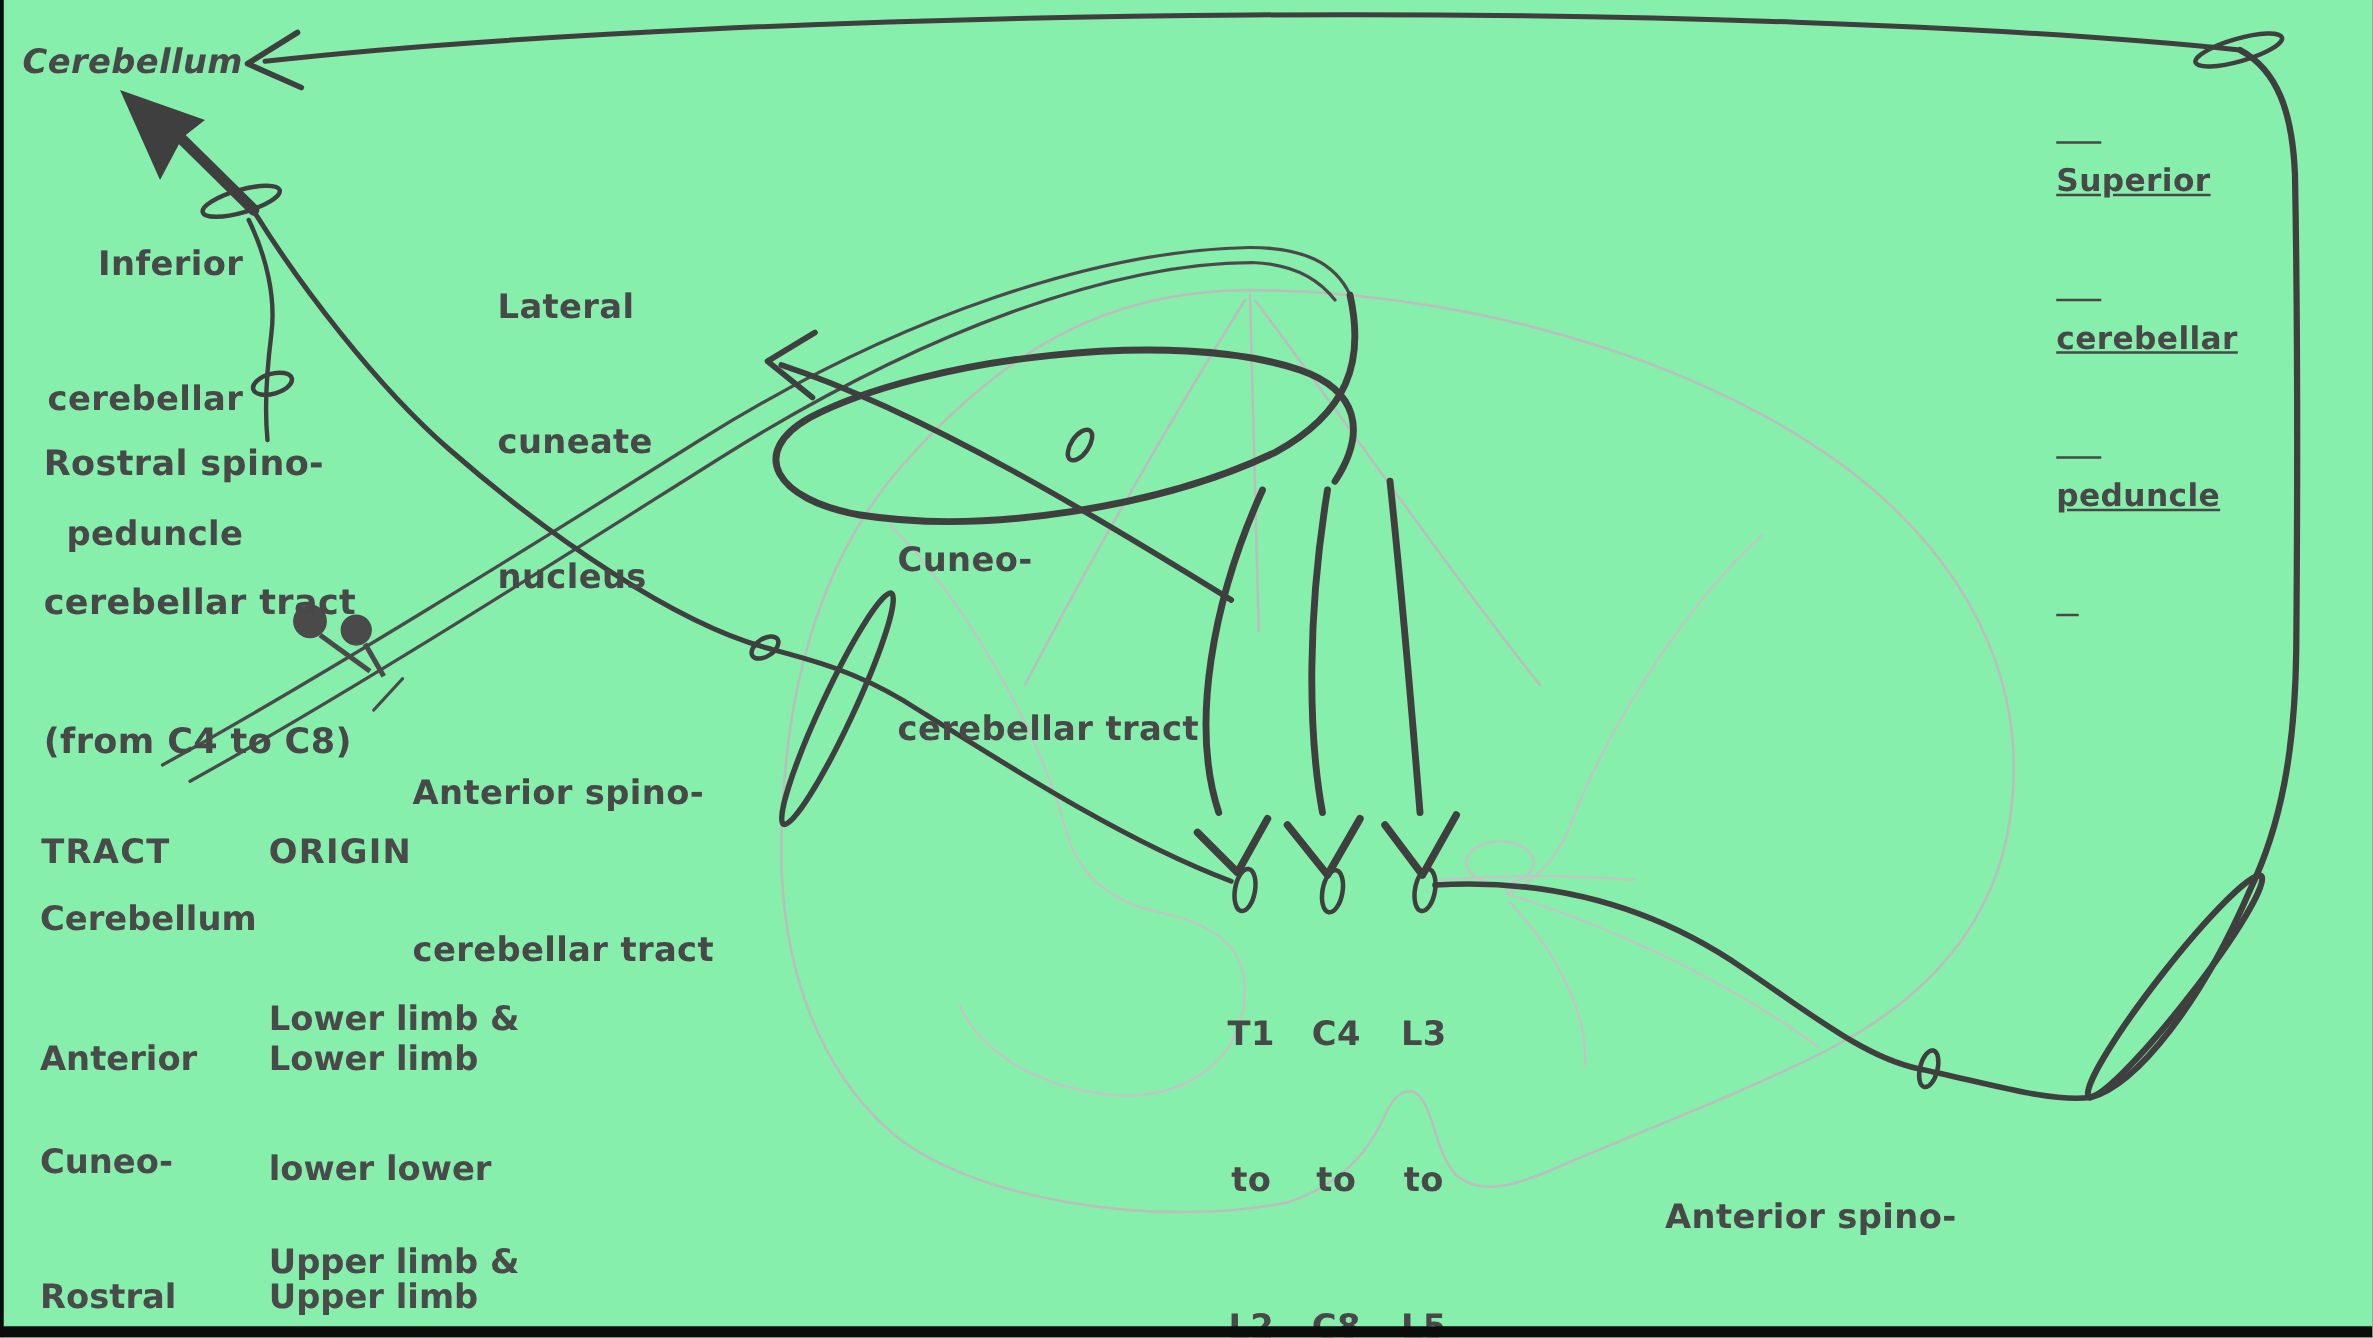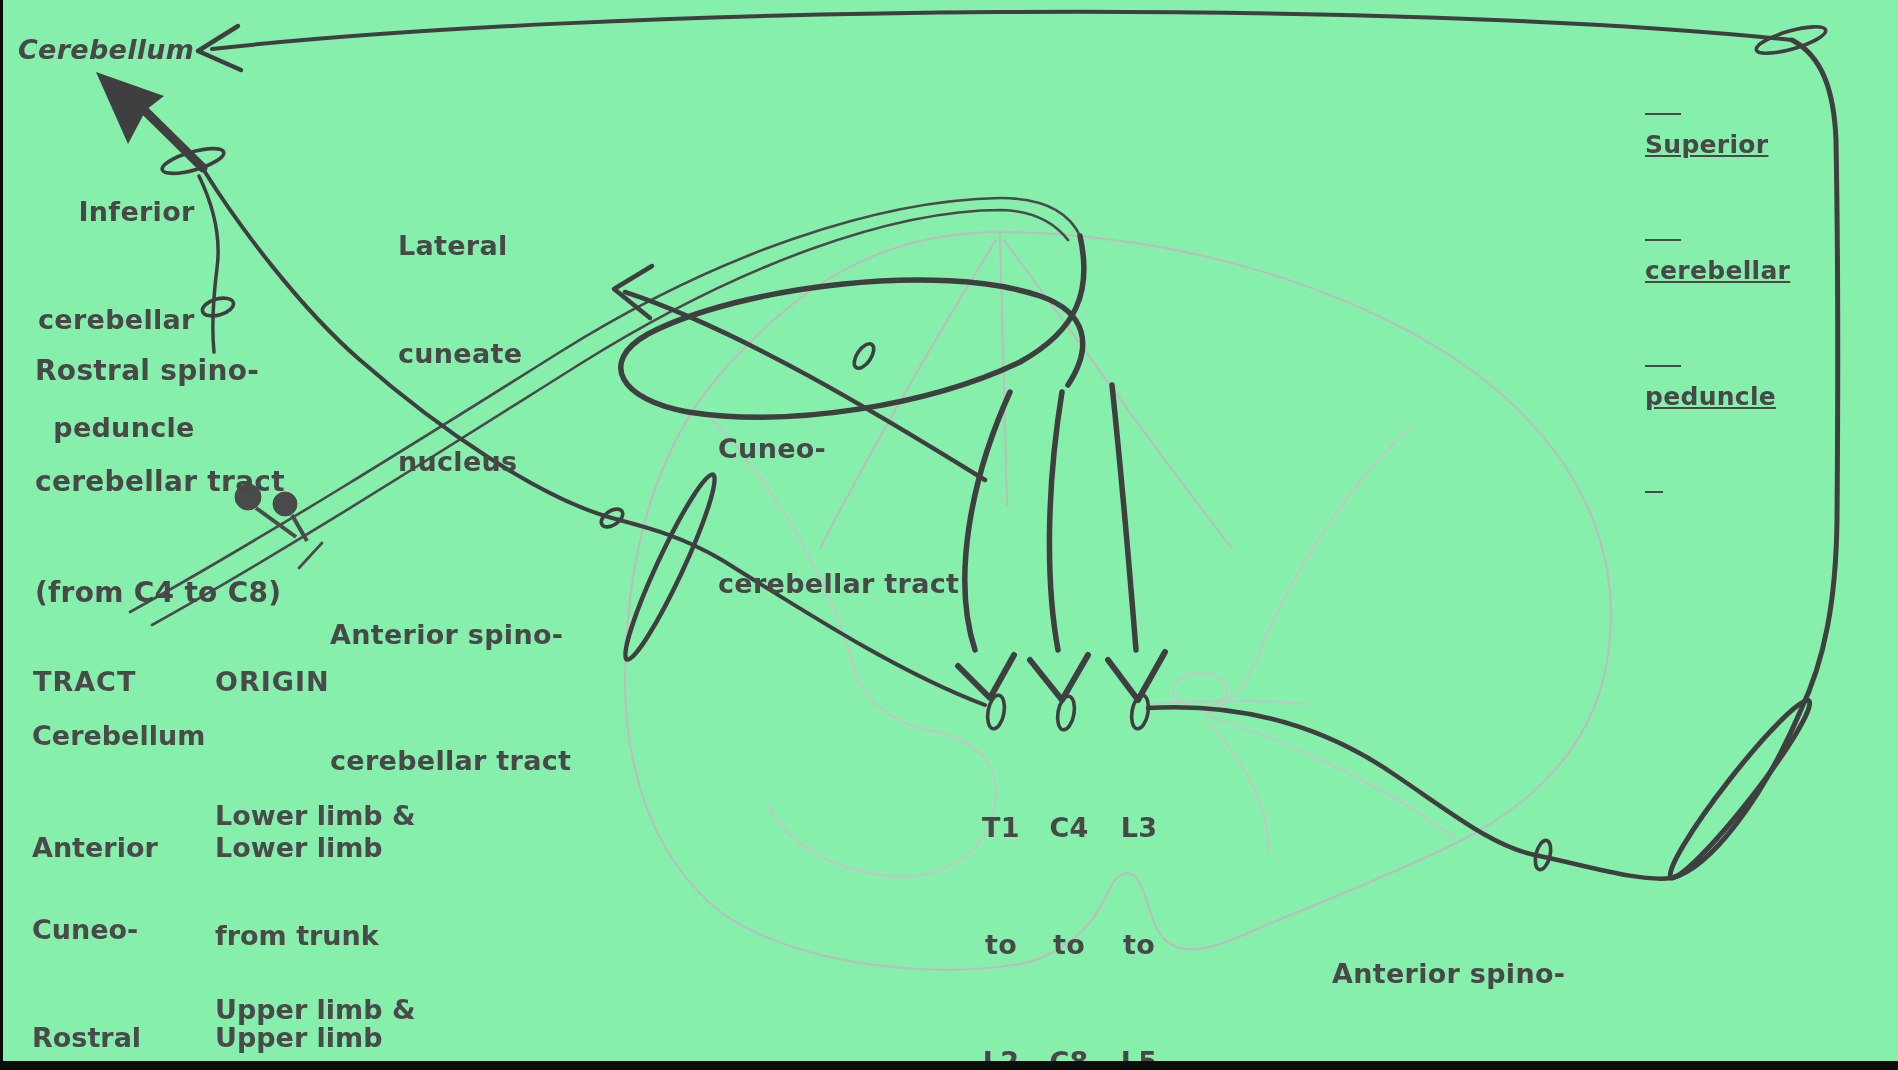--- a/index.html
+++ b/index.html
@@ -172,21 +172,21 @@
     <div>L5</div>
   </div>
 
   <div>
     <div class="tbl-cell hdr" style="left:33px;top:662px;">TRACT</div>
     <div class="tbl-cell hdr" style="left:215px;top:662px;">ORIGIN</div>
 
     <div class="tbl-cell" style="left:32px;top:716px;">Cerebellum</div>
     <div class="tbl-cell" style="left:215px;top:716px;">
       <div>Lower limb &amp;</div>
-      <div>from trunk</div>
+      <div>lower lower</div>
     </div>
 
     <div class="tbl-cell" style="left:32px;top:828px;">Anterior</div>
     <div class="tbl-cell" style="left:215px;top:828px;">Lower limb</div>
 
     <div class="tbl-cell" style="left:32px;top:910px;">Cuneo-</div>
     <div class="tbl-cell" style="left:215px;top:910px;">
       <div>Upper limb &amp;</div>
       
     </div>

